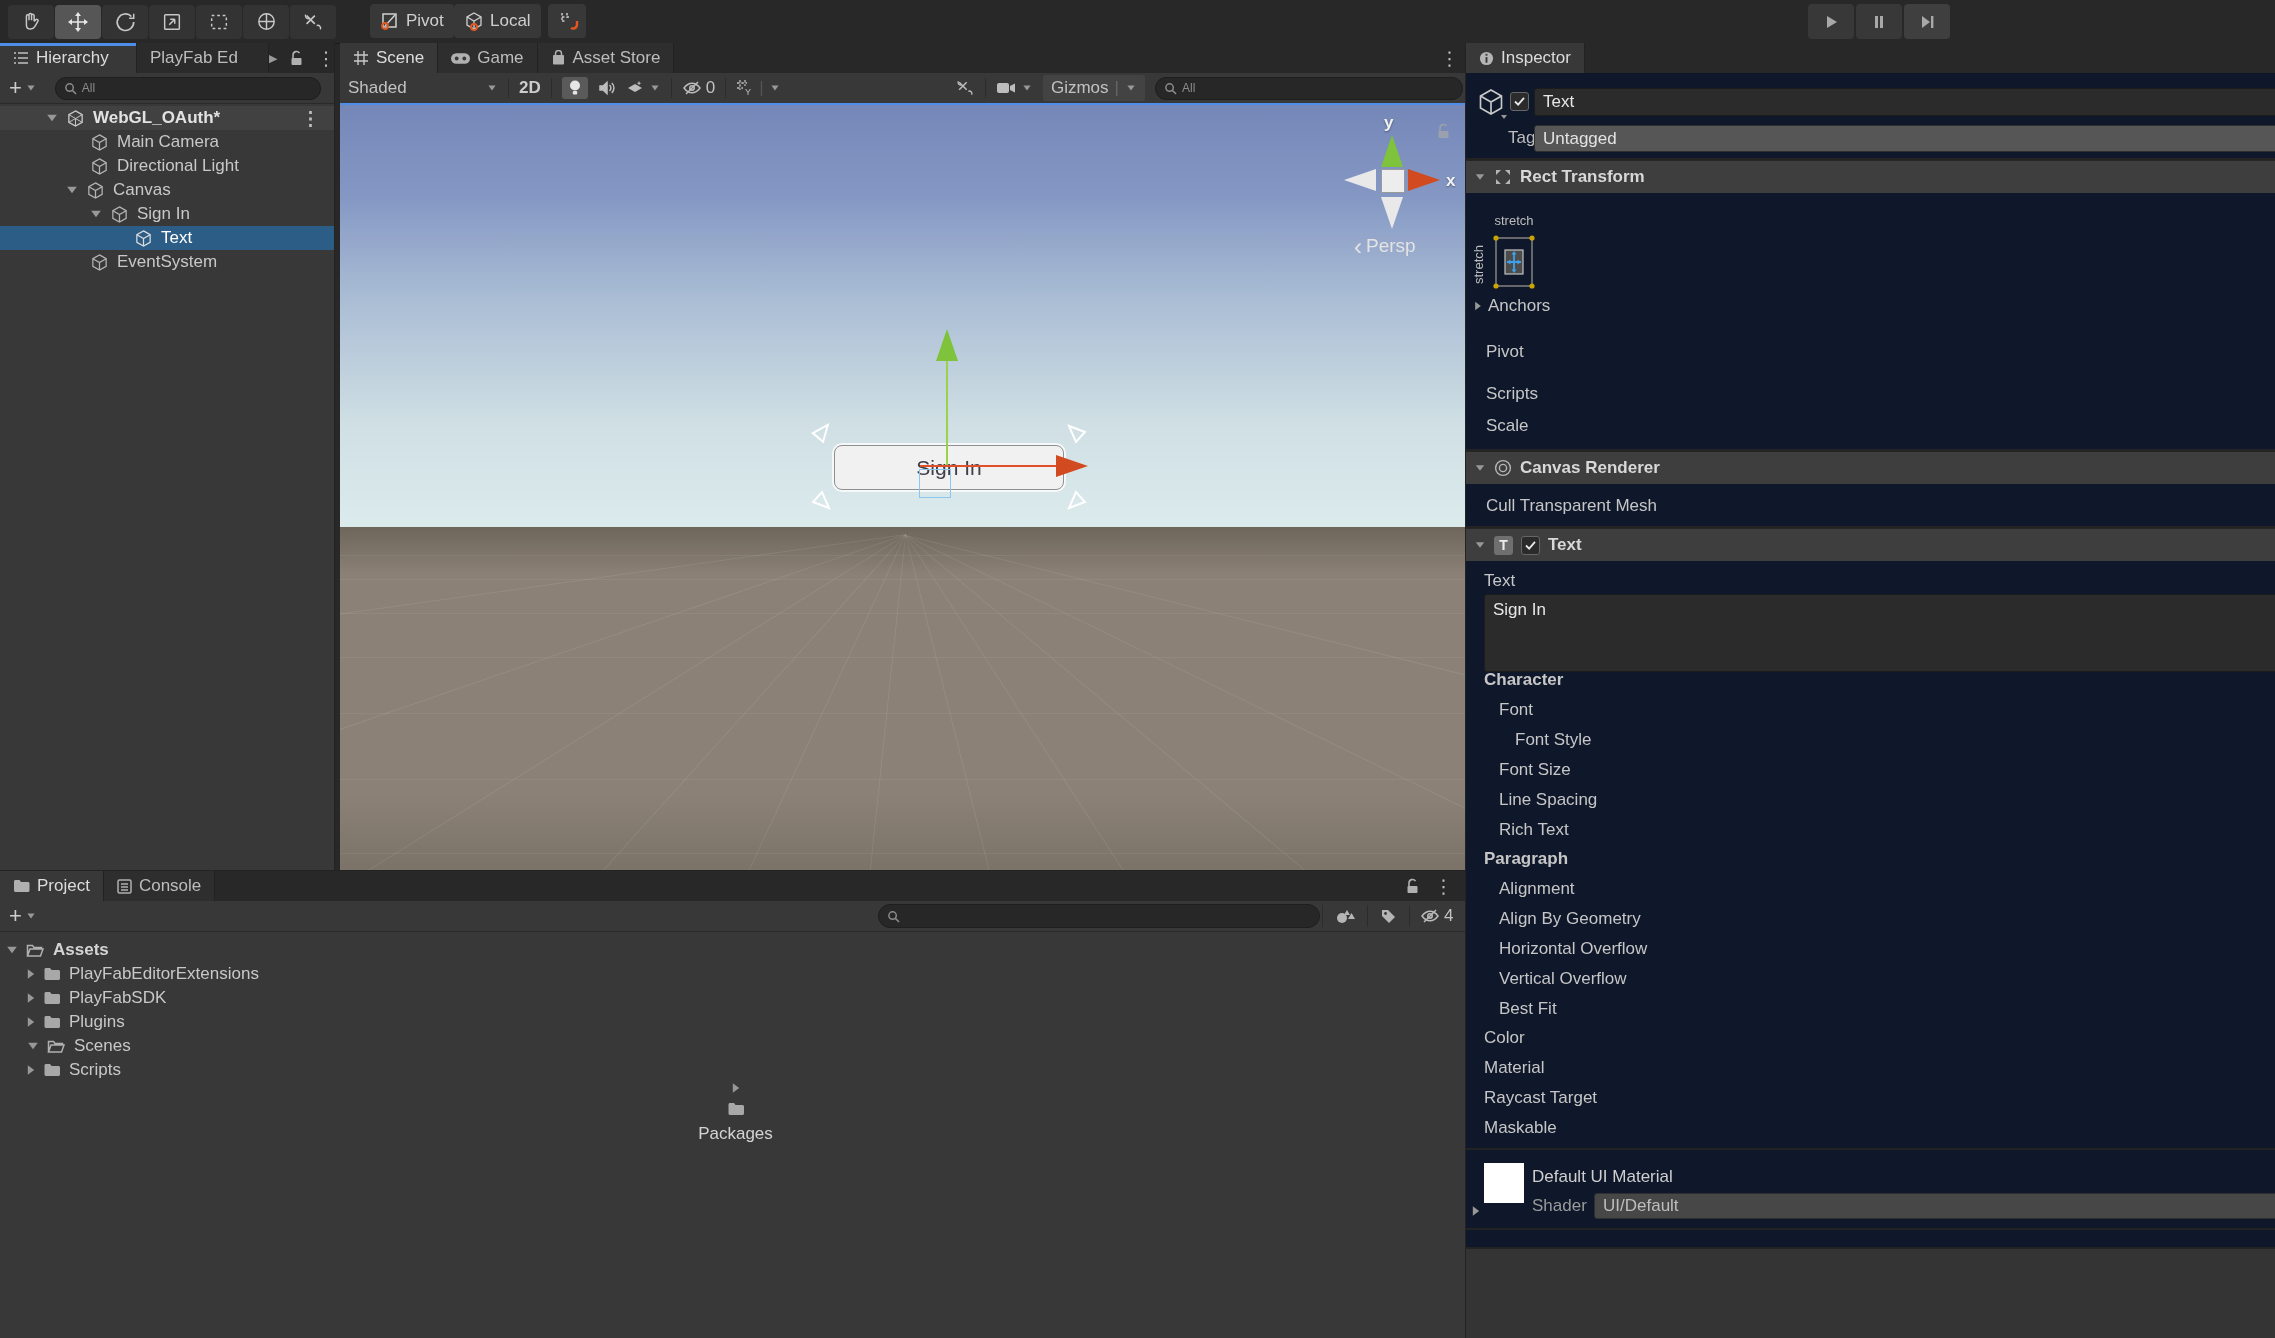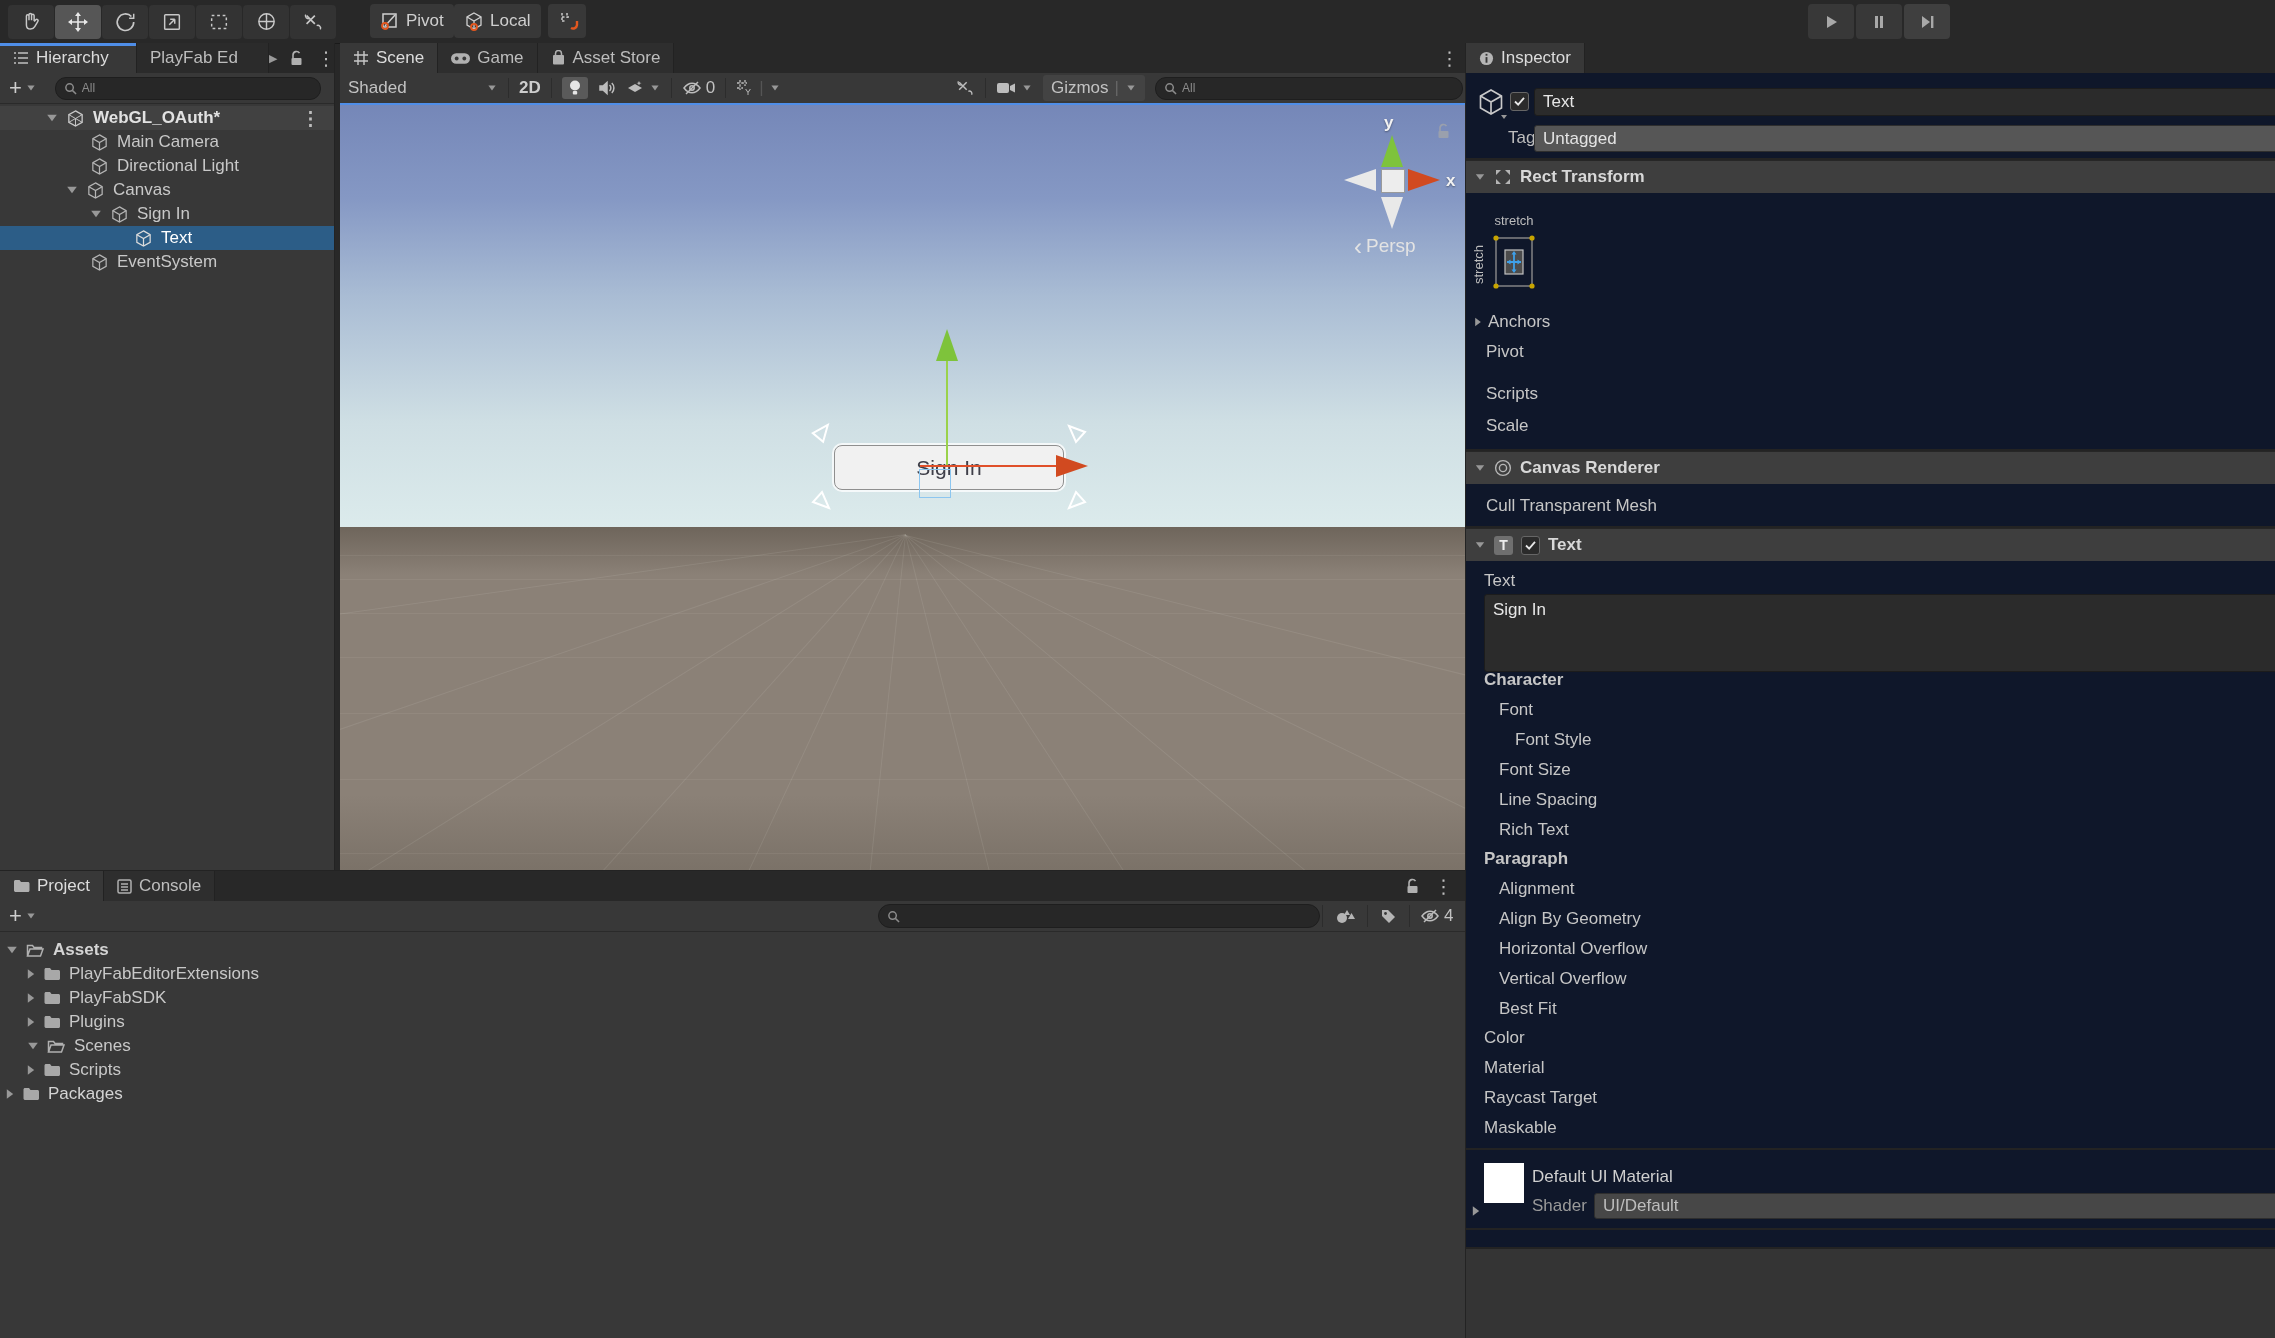--- a/index.html
+++ b/index.html
@@ -566,21 +566,21 @@
         <rect x="4" y="5" width="36" height="48" fill="none" stroke="#8b8b8b" stroke-width="1.4"></rect>
         <circle cx="4" cy="5" r="2.6" fill="#c8a500"></circle>
           <circle cx="40" cy="5" r="2.6" fill="#c8a500"></circle>
         <circle cx="4" cy="53" r="2.6" fill="#c8a500"></circle>
           <circle cx="40" cy="53" r="2.6" fill="#c8a500"></circle>
         <rect x="13" y="17" width="18" height="24" fill="#4c4c4c" stroke="#c2c2c2" stroke-width="1.2"></rect>
         <path d="M22 20v18M15 29h14" stroke="#3fa0e8" stroke-width="1.8"></path>
         <path d="M22 18l-2.5 3.5h5zM22 40l-2.5-3.5h5zM15 29l3.5-2.5v5zM29 29l-3.5-2.5v5z" fill="#3fa0e8"></path>
       </svg>
     </div>
-    <div class="ins-row" style="left:8px;top:268px;">
+    <div class="ins-row" style="left:8px;top:252px;">
       <span class="tri-r" style="transform:scale(.7);"></span>
       <span>Anchors</span>
     </div>
     <div class="ins-row" style="left:20px;top:298px;">
         <span>Pivot</span>
       </div>
     <div class="ins-row" style="left:20px;top:340px;">
         <span>Scripts</span>
       </div>
     <div class="ins-row" style="left:20px;top:372px;">
@@ -800,21 +800,21 @@
       </div>
       <div class="trow" style="padding-left:27px;">
         <span class="tri-r" style="transform:scale(.8);"></span>
         <span>
           <svg width="18" height="14" viewBox="0 0 17 14">
               <path d="M1 2.5C1 1.7 1.7 1 2.5 1h4l1.5 2h7c.8 0 1.5.7 1.5 1.5v7c0 .8-.7 1.5-1.5 1.5h-12C1.7 13 1 12.3 1 11.5z" fill="#a8a8a8"></path>
             </svg>
           </span>
         <span>Scripts</span>
       </div>
-      <div class="trow" style="padding-left:6px;font-weight:normal;color:#d4d4d4;">
+      <div class="trow" style="padding-left:6px;font-weight:normal;color:#d4d4d4;flex-direction:column;">
         <span class="tri-r" style="transform:scale(.8);"></span>
         <span>
           <svg width="18" height="14" viewBox="0 0 17 14">
               <path d="M1 2.5C1 1.7 1.7 1 2.5 1h4l1.5 2h7c.8 0 1.5.7 1.5 1.5v7c0 .8-.7 1.5-1.5 1.5h-12C1.7 13 1 12.3 1 11.5z" fill="#a8a8a8"></path>
             </svg>
           </span>
         <span>Packages</span>
       </div>
     </div>
   </div>

